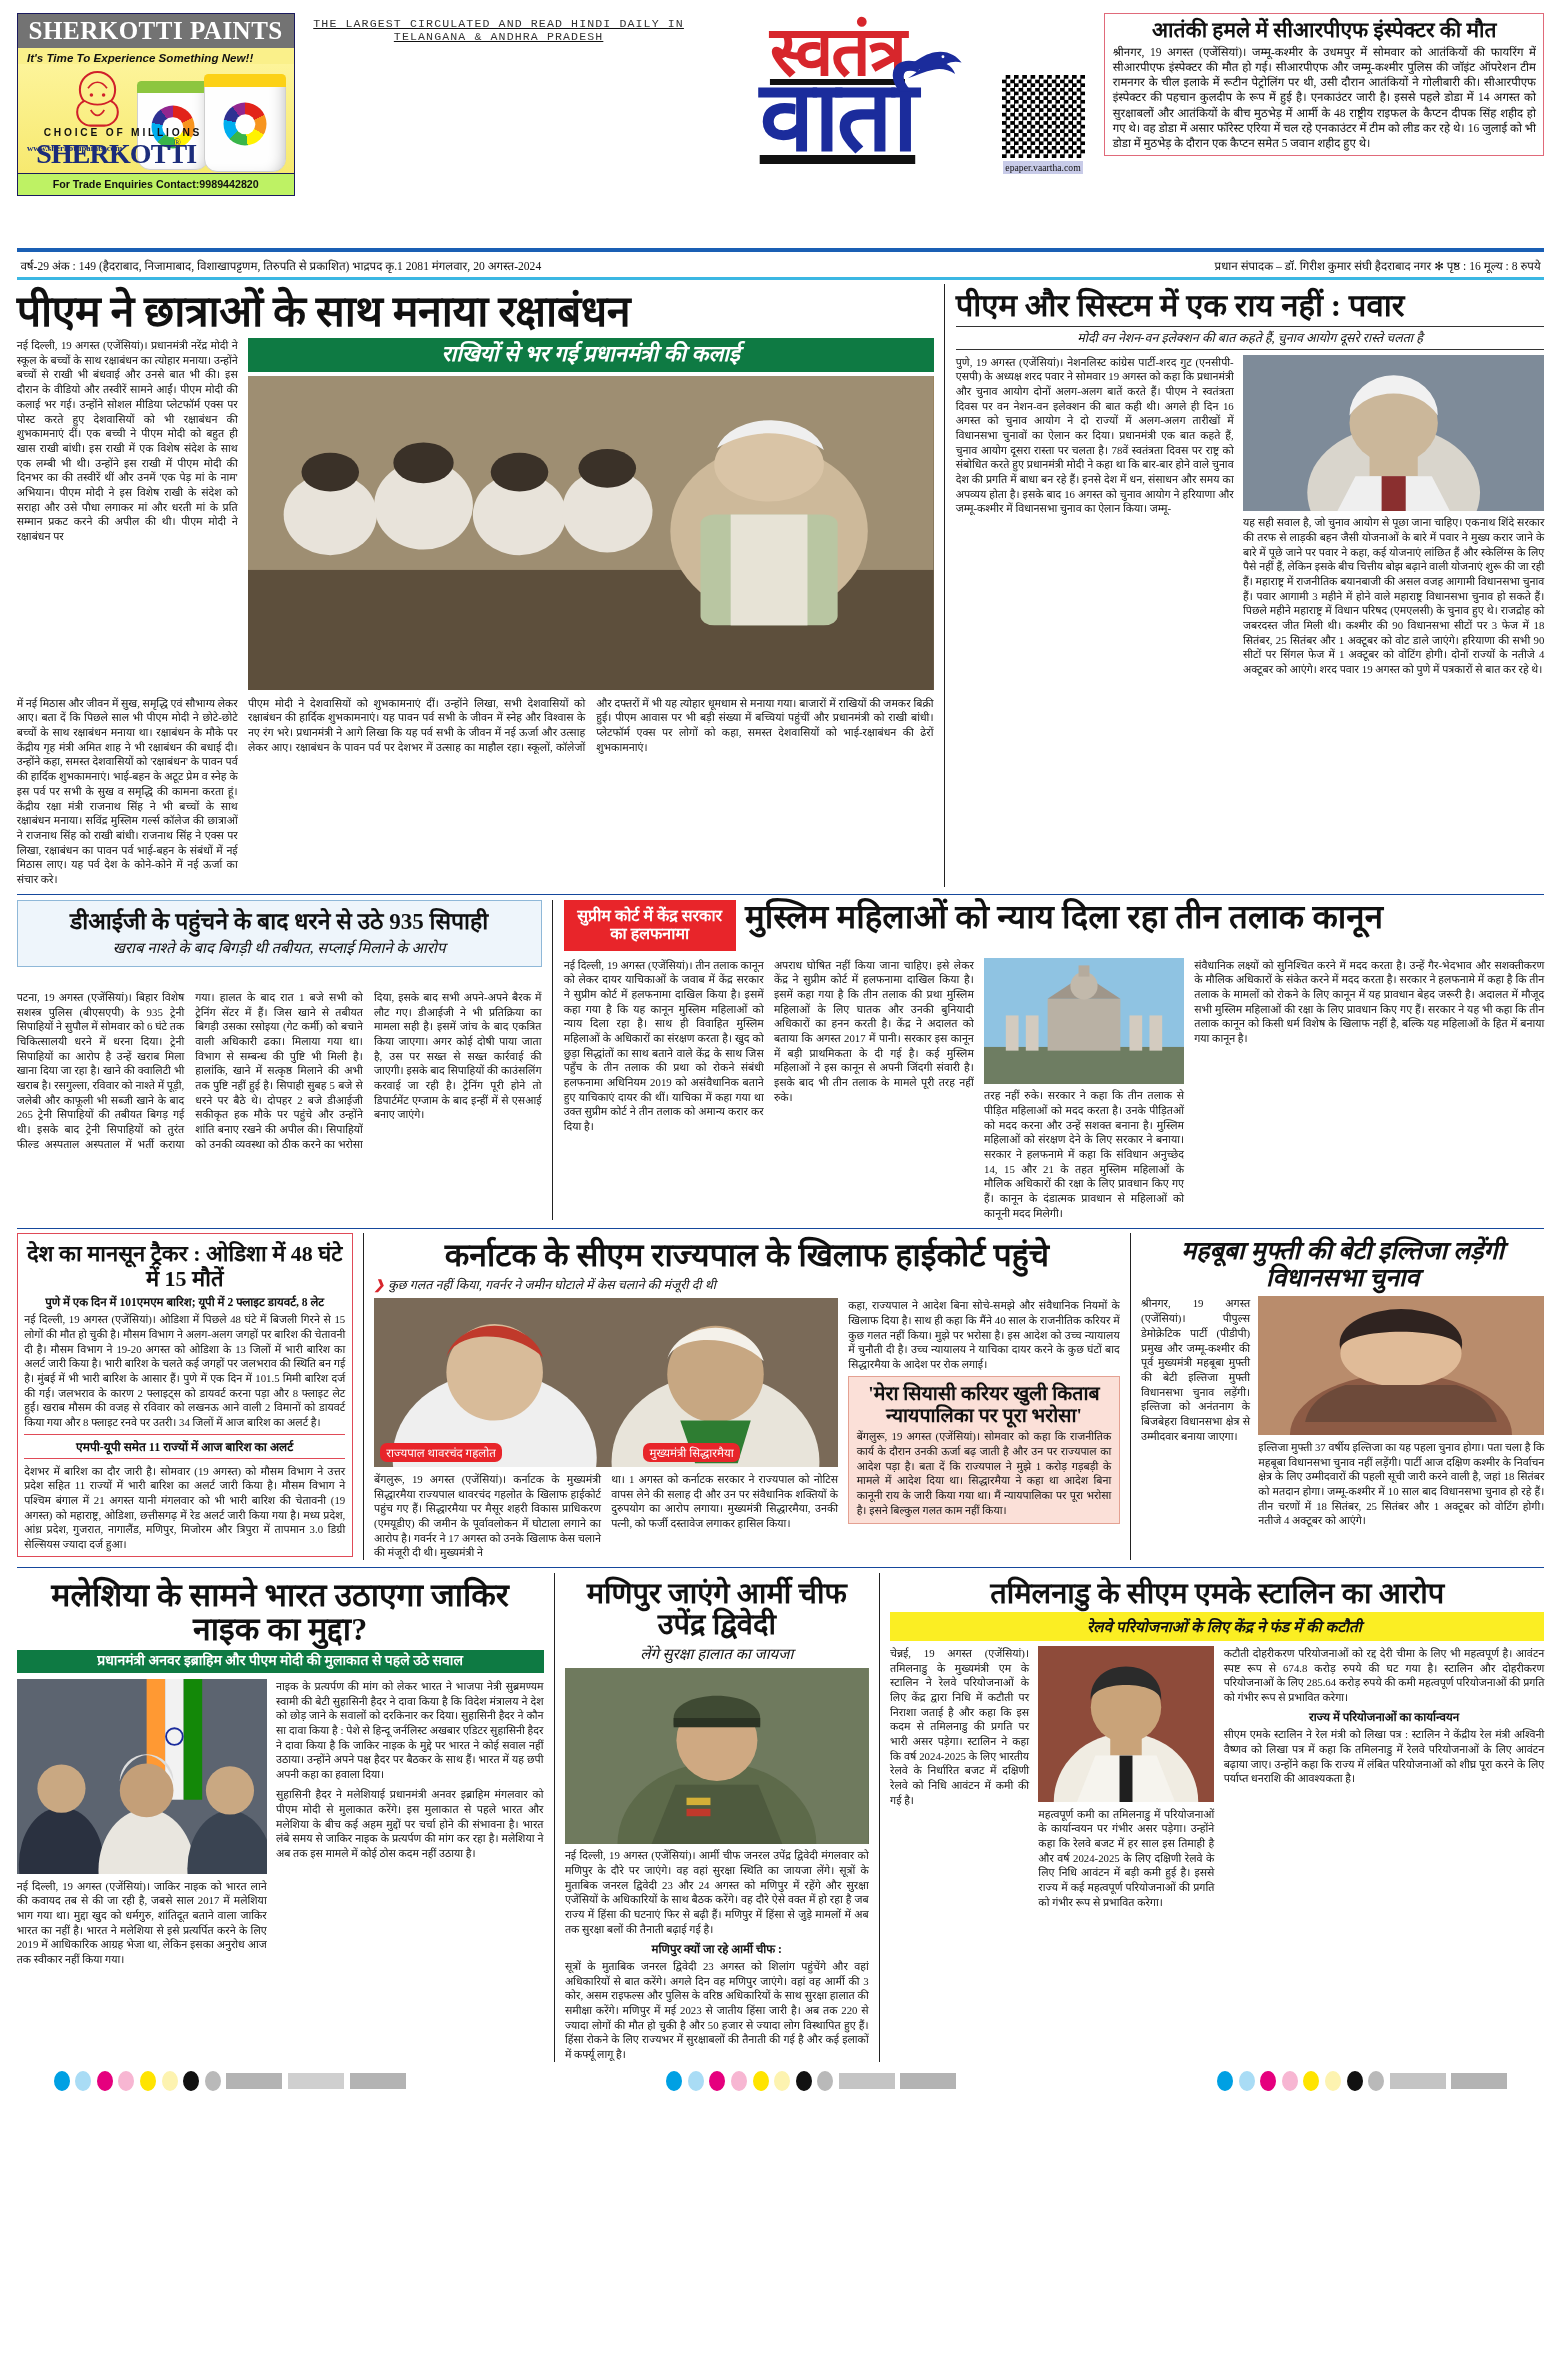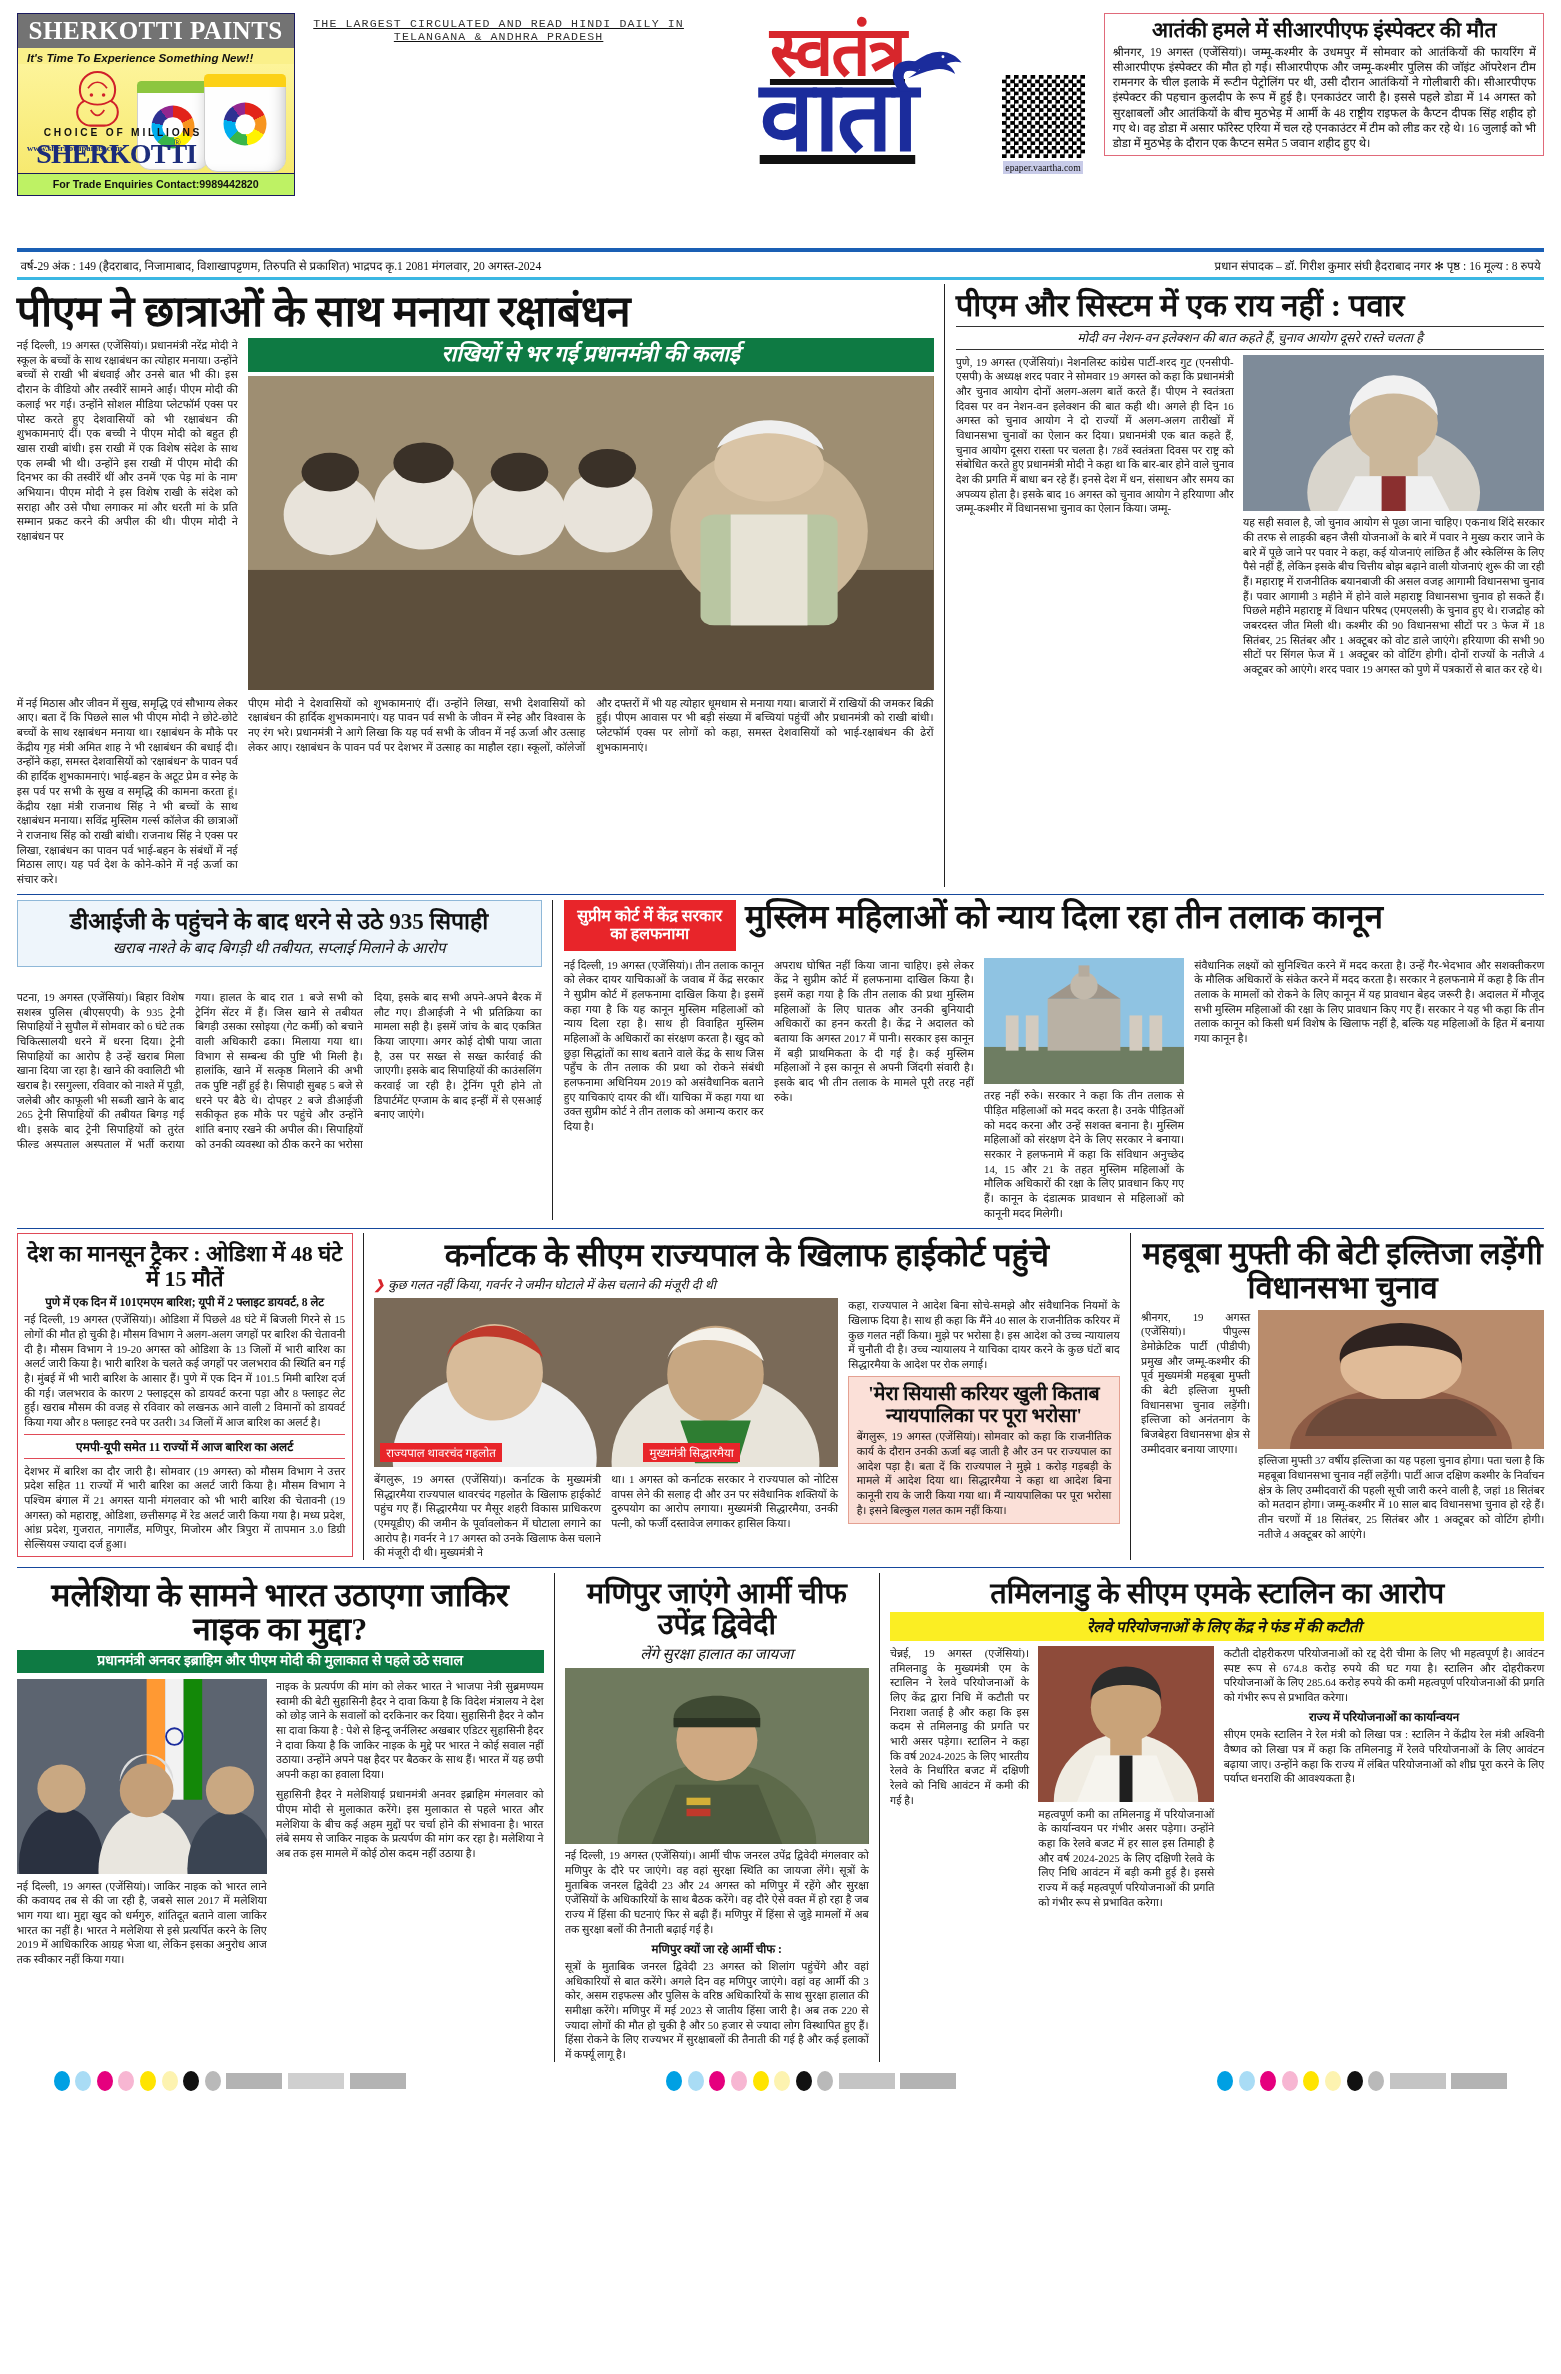--- a/index.html
+++ b/index.html
@@ -87,21 +87,21 @@
   .redbox { background:#e8252a; color:#fff; font-weight:bold; font-size:16px; line-height:1.15;
             text-align:center; padding:7.4px 5.6px; }
   .yellowbar { background:#fbee23; color:#111; font-weight:bold; font-style:italic; font-size:15.3px;
                text-align:center; padding:3.7px 5.6px 4.6px 5.6px; }
   .subline { font-size:15px; font-style:italic; text-align:center; margin:1.9px 0 4.6px 0; }
   .kicker { font-size:12.5px; font-style:italic; color:#111; }
   .kicker .arrow { color:#d7262c; font-weight:bold; margin-right:3.7px; }
 
   .cap { background:#e8252a; color:#fff; font-size:11.6px; padding:1.9px 6.5px; display:inline-block; }
   .capwrap { position:relative; }
-  .capwrap .cap { position:absolute; left:5.6px; bottom:5.6px; }
+  .capwrap .cap { position:absolute; left:5.6px; bottom:5.6px;border-radius:7px; }
 
   .photo { background:#c9ccd2; position:relative; overflow:hidden; }
 
   .boxquote { background:#fbe0d8; border:0.9px solid #e4a192; padding:5.6px 7.4px; margin:4.6px 0; }
   .boxquote .bq-h { font-size:19.5px; font-weight:bold; text-align:center; line-height:1.12; margin-bottom:2.8px; }
 
   .redframe { border:1.3px solid #e04a57; padding:4.6px 6.5px; }
   .blueframe { border:1.1px solid #8fb8d8; background:#eef5fb; padding:4.6px 6.5px; }
 
   .section { border-top:1.9px solid #15489c; margin-top:7.4px; padding-top:4.6px; }
@@ -338,21 +338,21 @@
           <div class="body-txt">कहा, राज्यपाल ने आदेश बिना सोचे-समझे और संवैधानिक नियमों के खिलाफ दिया है। साथ ही कहा कि मैंने 40 साल के राजनीतिक करियर में कुछ गलत नहीं किया। मुझे पर भरोसा है। इस आदेश को उच्च न्यायालय में चुनौती दी है। उच्च न्यायालय ने याचिका दायर करने के कुछ घंटों बाद सिद्धारमैया के आदेश पर रोक लगाई।</div>
           <div class="boxquote">
             <div class="bq-h">'मेरा सियासी करियर खुली किताब न्यायपालिका पर पूरा भरोसा'</div>
             <div class="body-txt">बेंगलुरू, 19 अगस्त (एजेंसियां)। सोमवार को कहा कि राजनीतिक कार्य के दौरान उनकी ऊर्जा बढ़ जाती है और उन पर राज्यपाल का आदेश पड़ा है। बता दें कि राज्यपाल ने मुझे 1 करोड़ गड़बड़ी के मामले में आदेश दिया था। सिद्धारमैया ने कहा था आदेश बिना कानूनी राय के जारी किया गया था। मैं न्यायपालिका पर पूरा भरोसा है। इसने बिल्कुल गलत काम नहीं किया।</div>
           </div>
         </div>
       </div>
     </div>
 
     <div style="flex:1;">
-      <h3 class="hl hl-center" style="font-size:31px;">महबूबा मुफ्ती की बेटी इल्तिजा लड़ेंगी विधानसभा चुनाव</h3>
+      <h3 class="hl hl-center" style="font-size:25px;font-style:italic;">महबूबा मुफ्ती की बेटी इल्तिजा लड़ेंगी विधानसभा चुनाव</h3>
       <div style="display:flex; gap:8.3px; margin-top:4.6px;">
         <div style="width:109px;" class="body-txt">श्रीनगर, 19 अगस्त (एजेंसियां)। पीपुल्स डेमोक्रेटिक पार्टी (पीडीपी) प्रमुख और जम्मू-कश्मीर की पूर्व मुख्यमंत्री महबूबा मुफ्ती की बेटी इल्तिजा मुफ्ती विधानसभा चुनाव लड़ेंगी। इल्तिजा को अनंतनाग के बिजबेहरा विधानसभा क्षेत्र से उम्मीदवार बनाया जाएगा।</div>
         <div style="flex:1;">
           <div class="photo ph-iltija" style="height:139px;">
             <svg viewBox="0 0 170 150" width="100%" height="100%" preserveAspectRatio="none">
               <rect width="170" height="150" fill="#b98c6c"></rect>
               <ellipse cx="85" cy="150" rx="66" ry="66" fill="#8d5b45"></ellipse>
               <circle cx="85" cy="62" r="36" fill="#e0bb98"></circle>
               <path d="M49 58c0-26 72-26 72 0 4-30-20-44-36-44S45 28 49 58z" fill="#2f2320"></path>
               <path d="M52 96c-14 8-22 22-24 40h114c-2-18-10-32-24-40z" fill="#6d4a3a"></path>

